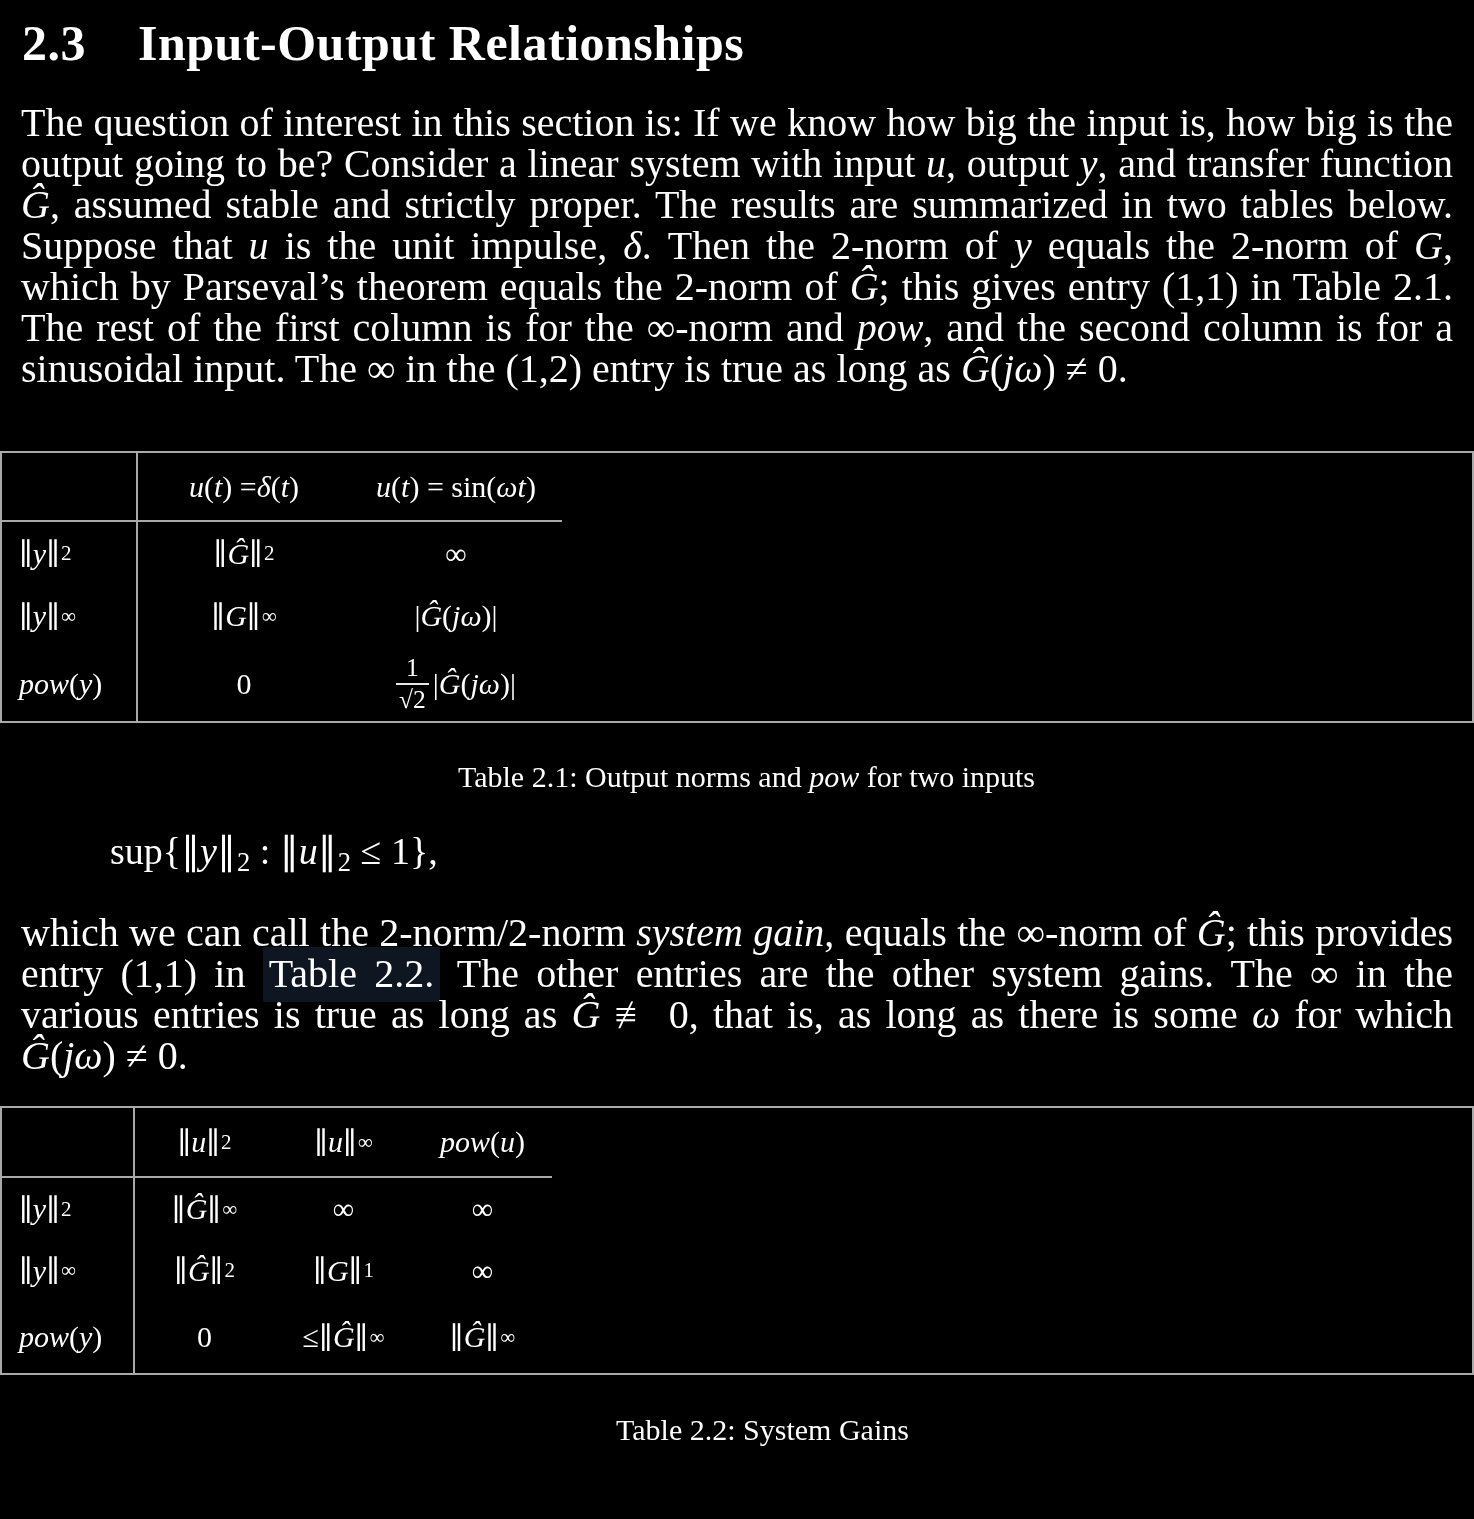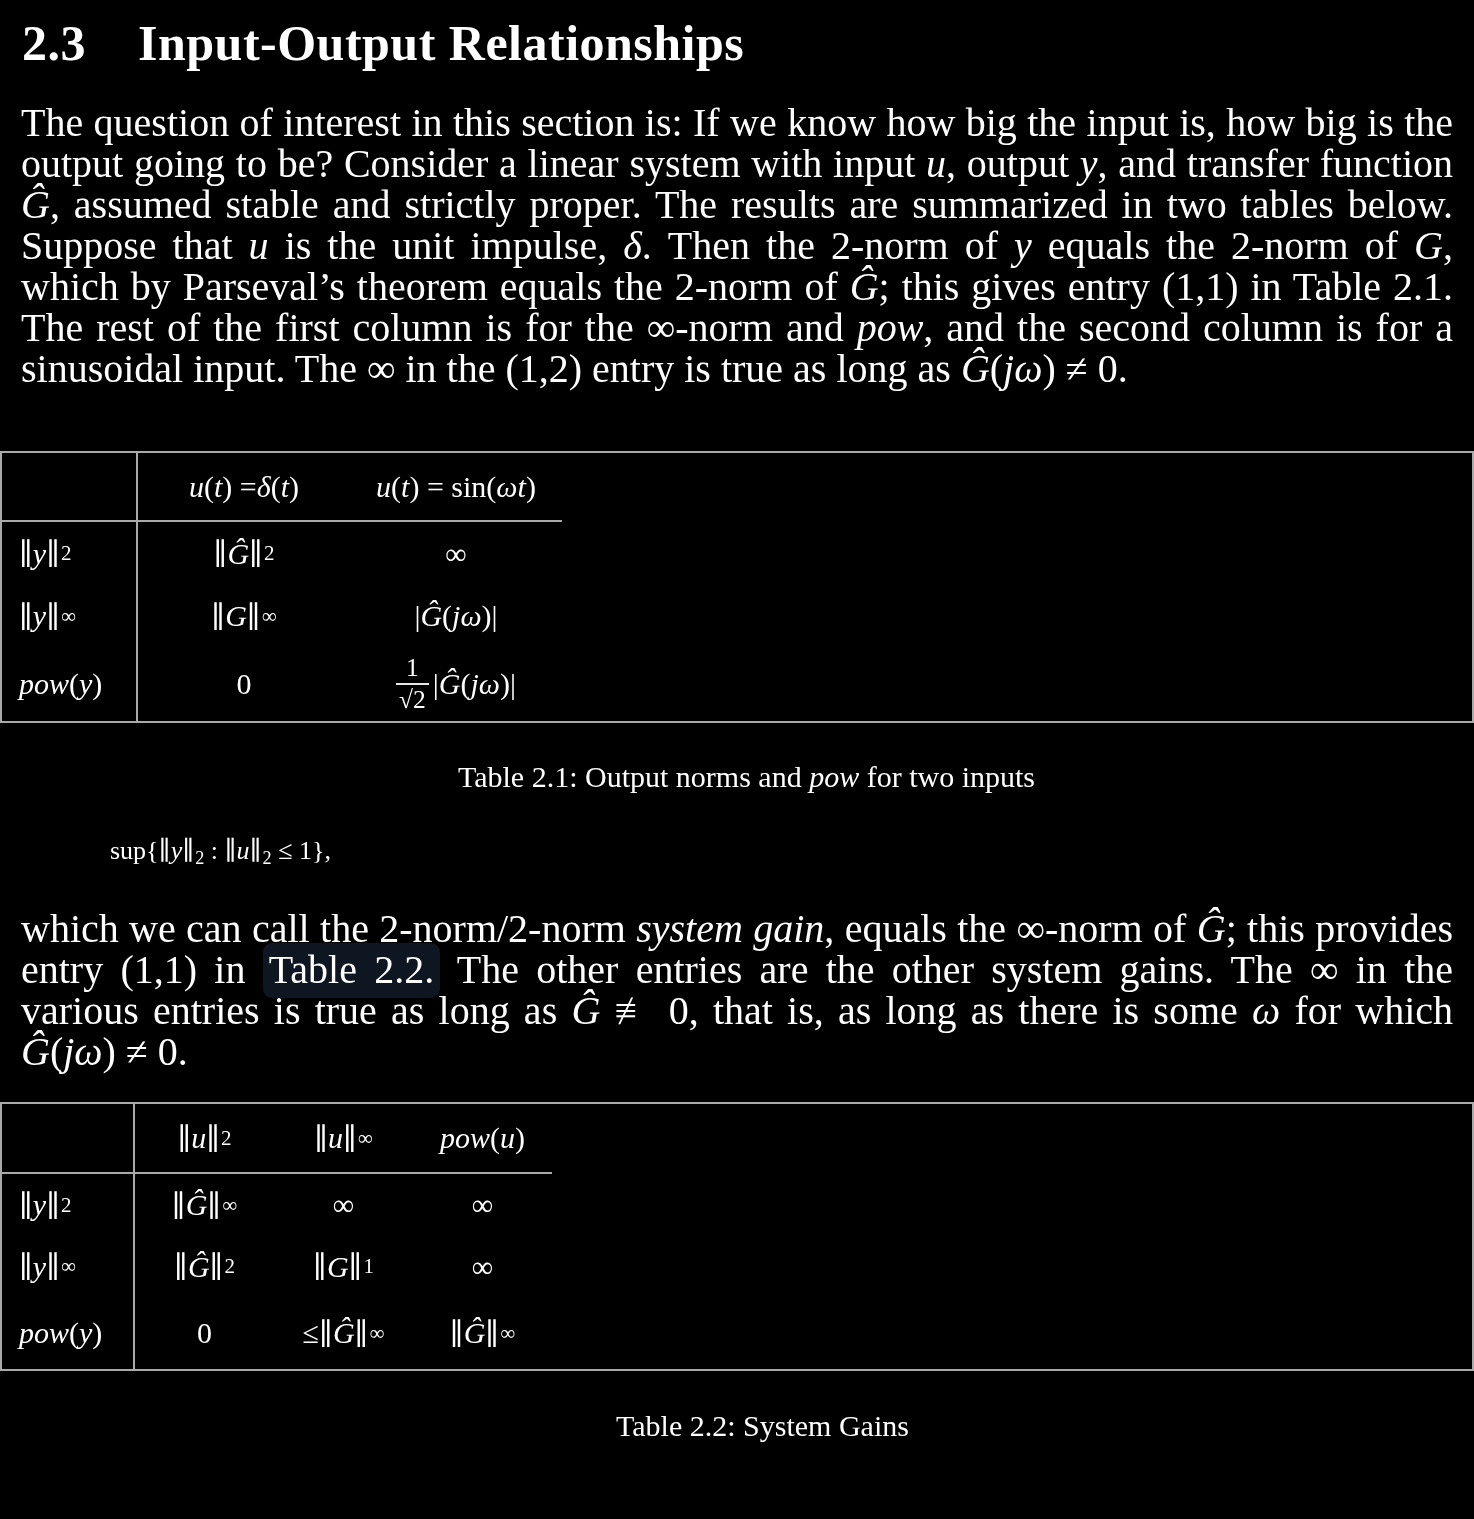--- a/index.html
+++ b/index.html
@@ -20,25 +20,25 @@
   .sec-num { margin-right:52px; }
   .body-text {
     margin:30px 21px 0 21px;
     font-size:40px; line-height:41px;
     text-align:justify;
   }
   .p2 { margin-top:33px; text-indent:54px; }
   .p3 { margin-top:28px; }
   .equation {
     margin:32px 0 0 110px;
-    font-size:26px; line-height:44px;
+    font-size:38px; line-height:44px;font-family:Liberation Serif, serif;
   }
   .mi { font-style:italic; }
   .msub { font-size:0.70em; vertical-align:-0.28em; padding-left:1px; }
-  .hl { background:#0e1621; padding:4px 6px 6px 6px; border-radius:9px; }
+  .hl { background:#0e1621; padding:4px 6px 6px 6px; border-radius:1px; }
   .mtable {
     display:grid;
     border:2px solid #a9a9a9;
     margin:0 auto;
     font-size:30px;
   }
   .t1 { margin-top:62px; grid-template-columns:136px 212px 212px; grid-template-rows:69px 63px 62px 74px; }
   .t2 { margin-top:30px; grid-template-columns:133px 139px 139px 139px; grid-template-rows:70px 62px 61px 72px; }
   .cell { display:flex; align-items:center; justify-content:center; }
   .cell.lbl { justify-content:flex-start; padding-left:17px; }

